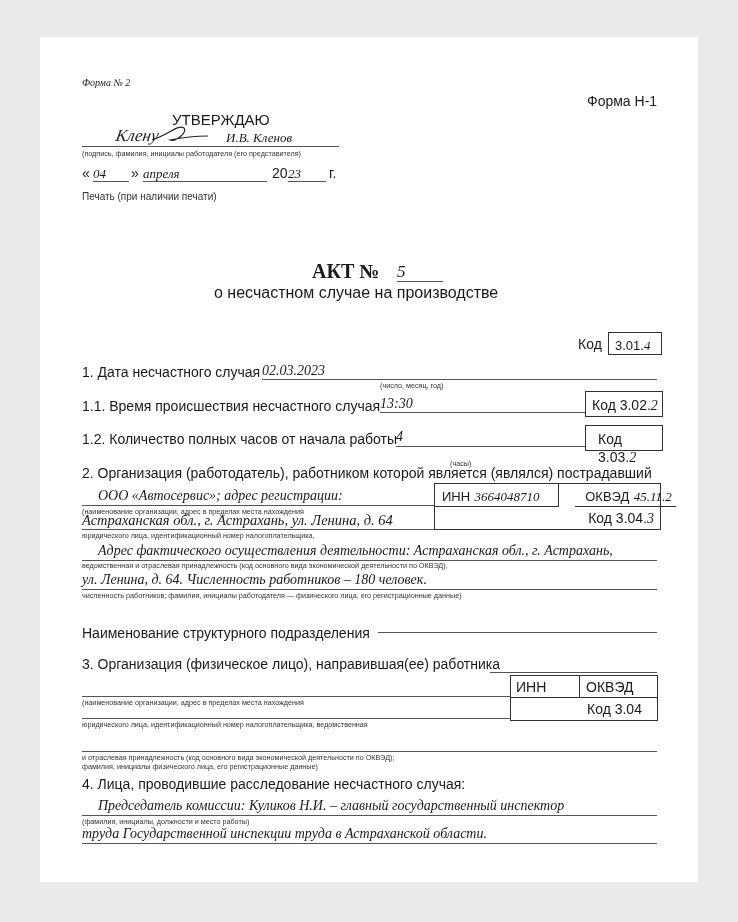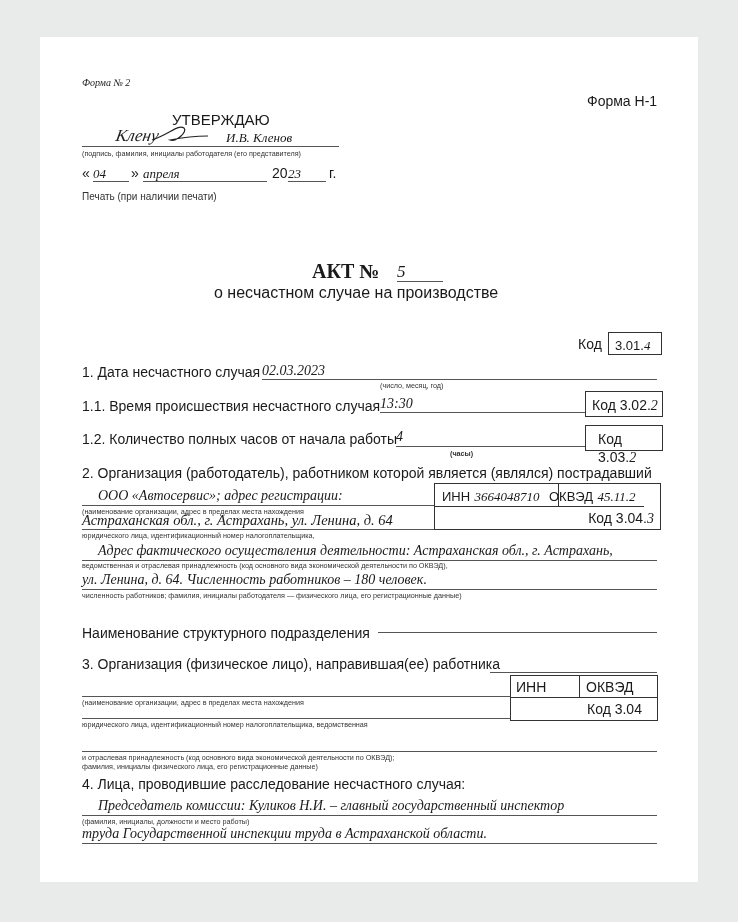--- a/index.html
+++ b/index.html
@@ -64,39 +64,39 @@
 <div class="abs lbl" style="left:82px;top:398px;">1.1. Время происшествия несчастного случая</div>
 <div class="abs serif-it center" style="left:380px;top:396px;width:205px;font-size:14px;">13:30</div>
 <div class="line" style="left:380px;top:412px;width:205px;"></div>
 <div class="box" style="left:585px;top:391px;width:78px;height:26px;padding:4px 0 0 6px;">
   <span class="kod-inner">Код 3.02.</span><span class="serif-it" style="font-size:14px;">2</span>
 </div>
 
 <div class="abs lbl" style="left:82px;top:431px;">1.2. Количество полных часов от начала работы</div>
 <div class="abs serif-it center" style="left:396px;top:429px;width:189px;font-size:14px;">4</div>
 <div class="line" style="left:396px;top:446px;width:189px;"></div>
-<div class="abs small center" style="left:450px;top:449px;width:80px;font-weight:bold;">(часы)</div>
+<div class="abs small center" style="left:450px;top:459px;width:80px;">(часы)</div>
 <div class="box" style="left:585px;top:425px;width:78px;height:26px;padding:4px 0 0 12px;">
   <span class="kod-inner">Код 3.03.</span><span class="serif-it" style="font-size:14px;">2</span>
 </div>
 
 <div class="abs lbl" style="left:82px;top:465px;">2. Организация (работодатель), работником которой является (являлся) пострадавший</div>
 <div class="abs serif-it" style="left:98px;top:488px;font-size:14px;">ООО «Автосервис»; адрес регистрации:</div>
 <div class="line" style="left:82px;top:505px;width:352px;"></div>
 <div class="abs small center" style="left:82px;top:507px;width:352px;">(наименование организации, адрес в пределах места нахождения</div>
 <div class="abs serif-it" style="left:82px;top:512px;font-size:14.5px;">Астраханская обл., г. Астрахань, ул. Ленина, д. 64</div>
 <div class="line" style="left:82px;top:529px;width:352px;"></div>
 <div class="abs small center" style="left:82px;top:531px;width:352px;">юридического лица, идентификационный номер налогоплательщика,</div>
 
 <div class="box" style="left:434px;top:483px;width:227px;height:47px;">
   <div style="position:absolute;left:0;top:0;width:124px;height:23px;border-right:1px solid #333;border-bottom:1px solid #333;padding:3px 0 0 7px;box-sizing:border-box;">
     <span style="font-size:13px;">ИНН</span>
     <span class="serif-it" style="font-size:13px;">3664048710</span>
   </div>
-  <div style="position:absolute;left:108px;top:0;width:101px;height:23px;border-bottom:1px solid #333;padding:3px 0 0 6px;box-sizing:border-box;">
+  <div style="position:absolute;left:140px;top:0;width:101px;height:23px;border-bottom:1px solid #333;padding:3px 0 0 6px;box-sizing:border-box;text-align:center;">
     <span style="font-size:13px;">ОКВЭД</span>
     <span class="serif-it" style="font-size:13px;">45.11.2</span>
   </div>
   <div style="position:absolute;right:6px;top:26px;font-size:14px;">
     <span>Код 3.04.</span><span class="serif-it">3</span>
   </div>
 </div>
 
 <div class="abs serif-it" style="left:98px;top:543px;font-size:14px;">Адрес фактического осуществления деятельности: Астраханская обл., г. Астрахань,</div>
 <div class="line" style="left:82px;top:560px;width:575px;"></div>

